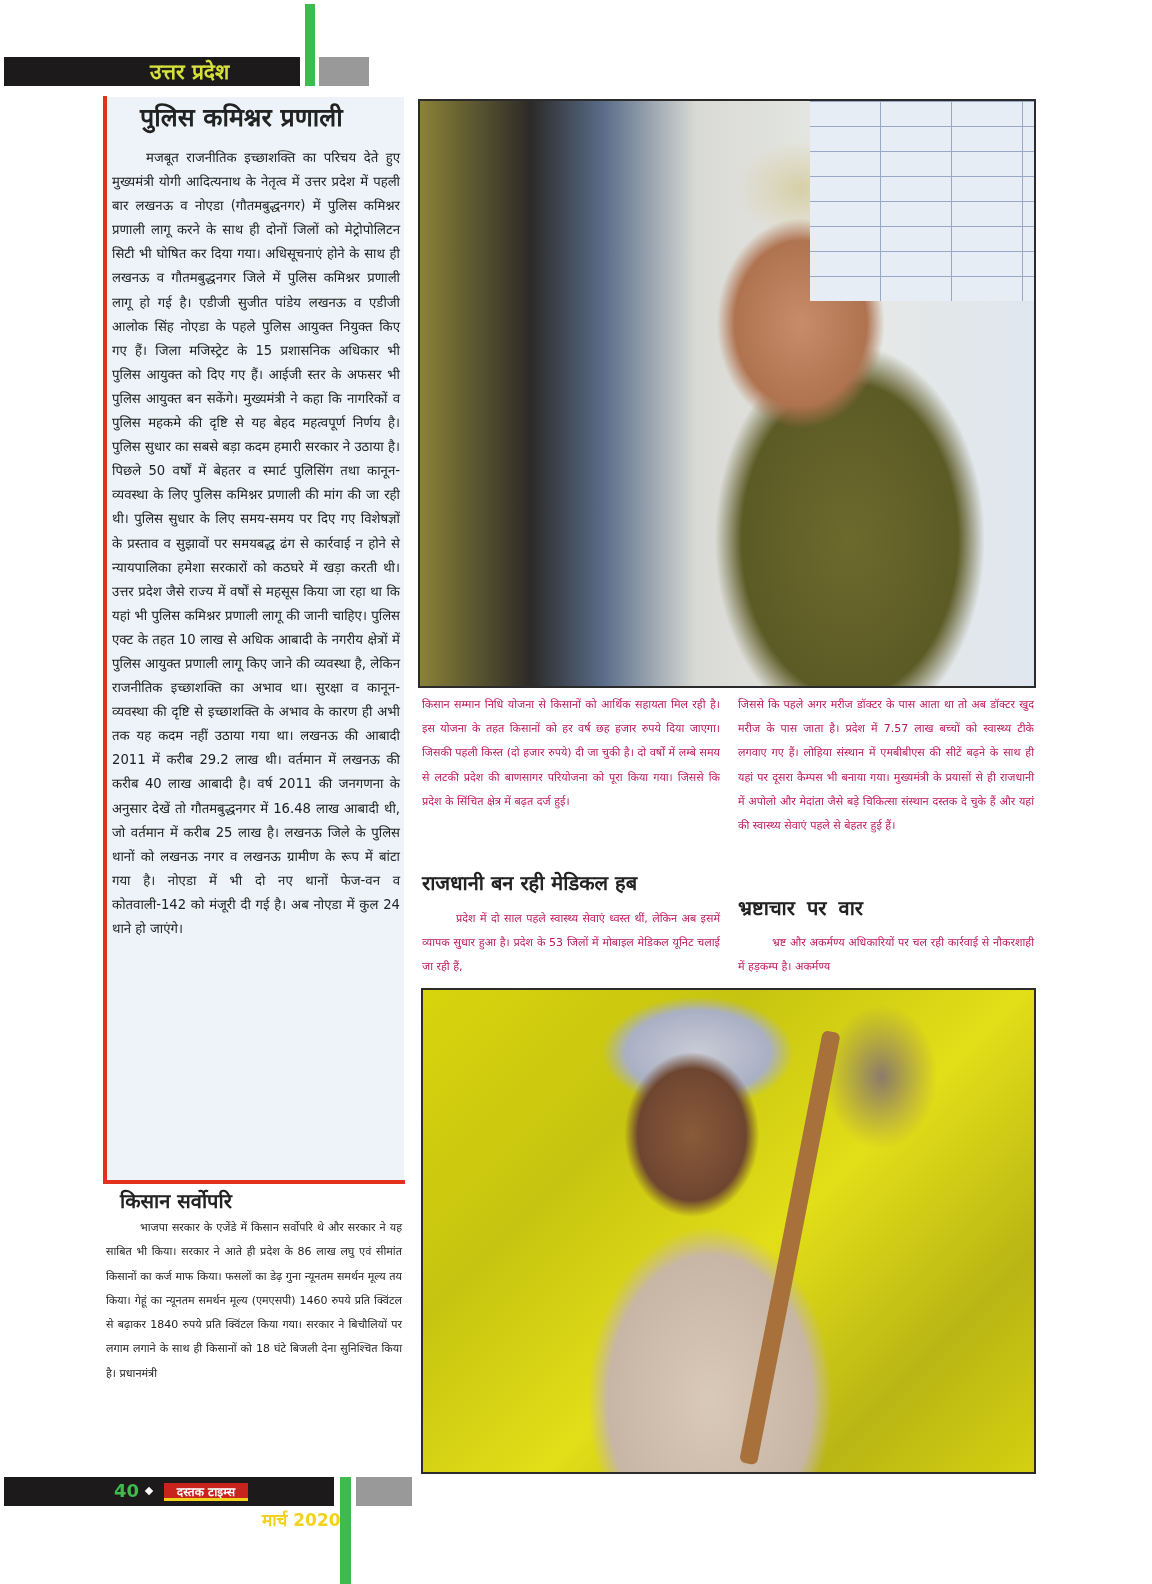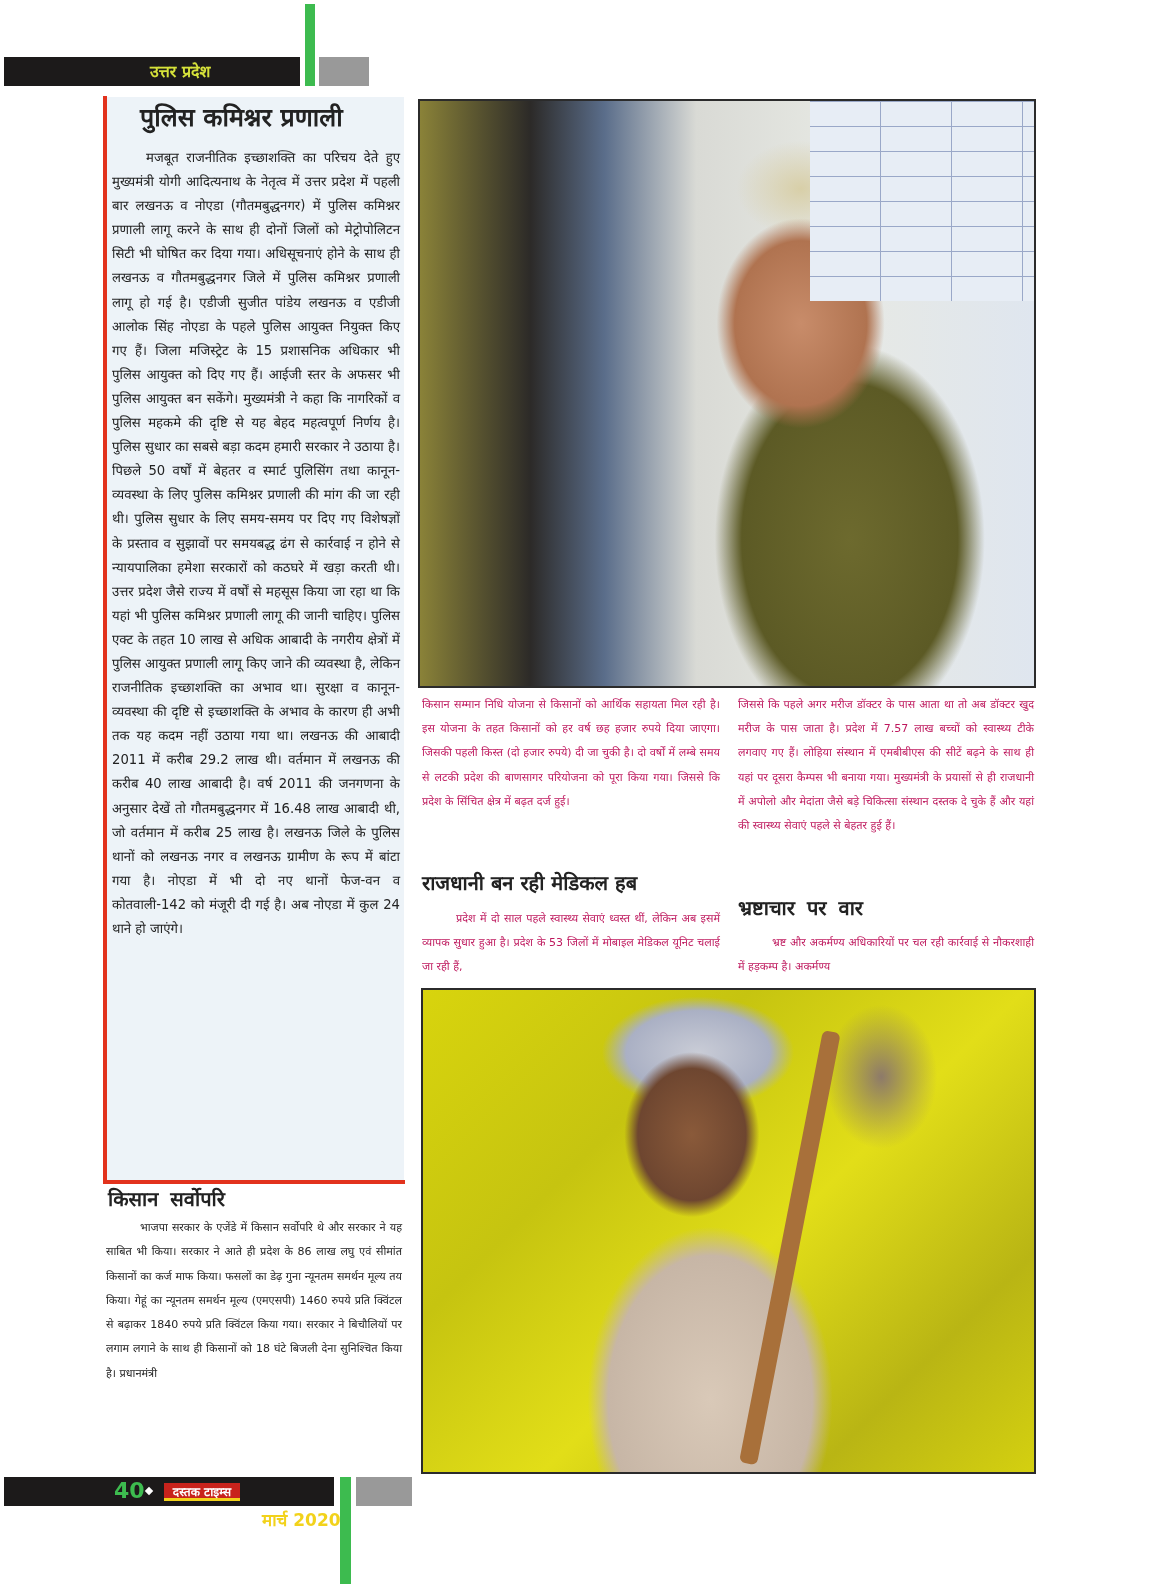--- a/index.html
+++ b/index.html
@@ -1,35 +1,35 @@
 <!DOCTYPE html>
 <html><head>
 <meta charset="utf-8">
 <style>
   html, body { margin:0; padding:0; }
   body { width:1152px; height:1584px; position:relative; background:#ffffff; overflow:hidden;
          font-family:"DejaVu Sans", sans-serif; color:#1a1a1a; }
 
   
   .hdr-band { position:absolute; left:4px; top:57px; width:296px; height:29px; background:#1c1a1a; }
-  .hdr-title { position:absolute; left:150px; top:58px; font-size:16px; color:#d6e23a; font-weight:bold; line-height:28px;text-align:center; }
+  .hdr-title { position:absolute; left:150px; top:58px; font-size:21px; color:#d6e23a; font-weight:bold; line-height:28px;text-align:center; }
   .hdr-green { position:absolute; left:305px; top:4px; width:10px; height:82px; background:#3dbb4f; }
   .hdr-gray { position:absolute; left:319px; top:57px; width:50px; height:29px; background:#999; }
 
   
   .side-box { position:absolute; left:104px; top:97px; width:300px; height:1085px; background:#edf3f8; }
   .side-redbar { position:absolute; left:103px; top:96px; width:4px; height:1087px; background:#e2321d; }
   .side-redbottom { position:absolute; left:103px; top:1180px; width:302px; height:4px; background:#e2321d; }
   .side-title { position:absolute; left:140px; top:100px; font-size:25px; font-weight:bold; color:#222; line-height:36px; }
   .side-body { position:absolute; left:112px; top:146px; width:288px; font-size:13.2px; line-height:24.1px;
                text-align:justify; font-family:"DejaVu Sans", sans-serif; color:#222; }
   .indent { text-indent:34px; }
 
   .sec-title { font-weight:bold; font-size:20px; line-height:30px; color:#222; }
-  .kisan-title { position:absolute; left:108px; top:1186px;font-family:Liberation Mono, monospace; }
+  .kisan-title { position:absolute; left:120px; top:1186px; }
   .kisan-body { position:absolute; left:106px; top:1216px; width:296px; font-size:11px; line-height:24.3px; text-align:justify; color:#222; }
 
   
   .photo { position:absolute; border:2px solid #2b2b2b; overflow:hidden; }
   .photo-officer { left:418px; top:99px; width:614px; height:585px;
      background:
        radial-gradient(ellipse 120px 150px at 62% 38%, #c88c6a 0%, #b07350 55%, transparent 70%),
        radial-gradient(ellipse 180px 260px at 70% 75%, #6d6a2e 0%, #5c5a25 60%, transparent 75%),
        radial-gradient(ellipse 80px 60px at 62% 15%, #d8cfa8 0%, transparent 80%),
        linear-gradient(90deg, #8a8238 0%, #2c2a28 18%, #5a6d8a 30%, #d9dad5 45%, #e7e9e4 70%, #dfe6ef 100%); }
@@ -50,23 +50,23 @@
   .col { position:absolute; font-size:11px; line-height:24.2px; text-align:justify; color:#be185d; }
   .col-mid { left:422px; top:693px; width:298px; }
   .col-right { left:738px; top:693px; width:296px; }
   .mid-sec-title { position:absolute; left:422px; top:868px;text-align:center; }
   .mid-sec-body { position:absolute; left:422px; top:907px; width:298px; }
   .right-sec-title { position:absolute; left:738px; top:895px;font-family:Liberation Mono, monospace; }
   .right-sec-body { position:absolute; left:738px; top:931px; width:296px; }
 
   
   .ftr-band { position:absolute; left:4px; top:1477px; width:330px; height:29px; background:#1c1a1a; }
-  .ftr-page { position:absolute; left:114px; top:1476px; font-size:22px; font-weight:bold; color:#3dbb4f; line-height:30px; }
+  .ftr-page { position:absolute; left:114px; top:1476px; font-size:18px; font-weight:bold; color:#3dbb4f; line-height:30px; }
   .ftr-dot { position:absolute; left:146px; top:1488px; width:6px; height:6px; background:#fff; transform:rotate(45deg); }
-  .ftr-logo { position:absolute; left:164px; top:1483px; width:76px; height:18px; background:#c8231c; color:#fff;
+  .ftr-logo { position:absolute; left:164px; top:1483px; width:84px; height:18px; background:#c8231c; color:#fff;
               font-size:12px; font-weight:bold; line-height:18px; text-align:center; border-bottom:3px solid #f2d21b; box-sizing:border-box; }
   .ftr-date { position:absolute; left:262px; top:1481px; font-size:17px; font-weight:bold; color:#f2d21b; line-height:22px;margin-top:28px; }
   .ftr-green { position:absolute; left:340px; top:1477px; width:11px; height:107px; background:#3dbb4f; }
   .ftr-gray { position:absolute; left:356px; top:1477px; width:56px; height:29px; background:#999; }
 </style>
 </head>
 <body>
 
 <div class="hdr-band"></div>
 <div class="hdr-title">उत्तर प्रदेश</div>

